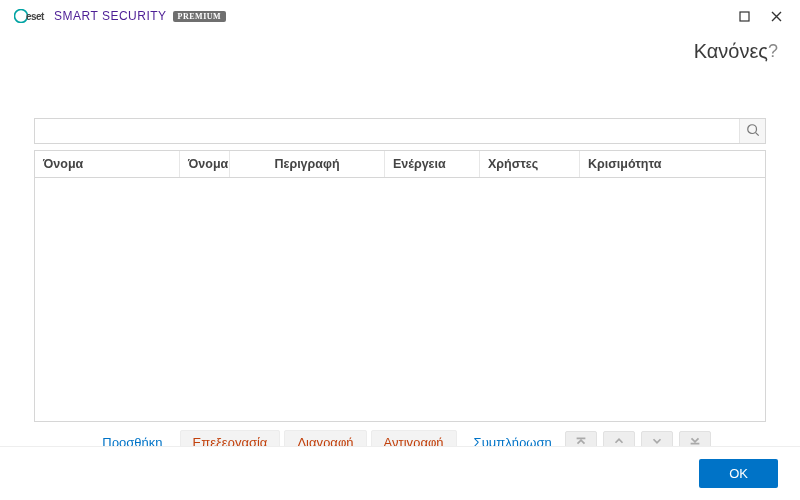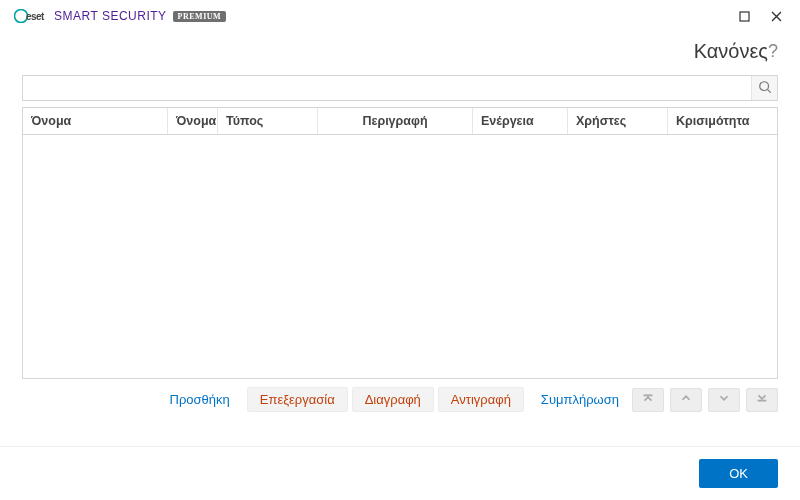--- a/index.html
+++ b/index.html
@@ -11,40 +11,40 @@
 .brand-text { font-size: 12px; letter-spacing: 0.5px; color: #4c1d95; }
 .brand-badge { background: #6f6f6f; color: #fff; font-size: 8px; padding: 1px 5px; border-radius: 2px; letter-spacing: 0.5px; font-weight: 600; font-family: Liberation Serif, serif; }
 .win-controls { display: flex; align-items: center; gap: 4px; }
 .win-btn { width: 28px; height: 22px; display: flex; align-items: center; justify-content: center; cursor: pointer; }
 .win-btn svg { width: 11px; height: 11px; }
 
 .header { display: flex; align-items: center; justify-content: flex-end; padding: 10px 22px 12px 22px; }
 .header h1 { font-size: 20px; font-weight: 400; color: #3a3a3a; }
 .help-icon { color: #888; font-size: 18px; cursor: pointer; }
 
-.content { padding: 0 22px; }
+.content { padding: 0 34px; margin-top: 43px; }
 
 .search-row { position: relative; margin-bottom: 6px; }
 .search-input { width: 100%; height: 26px; border: 1px solid #d6d6d6; padding: 2px 30px 2px 6px; font-size: 13px; outline: none; }
 .search-btn { position: absolute; right: 1px; top: 1px; width: 26px; height: 24px; border: none; background: #f6f6f6; display: flex; align-items: center; justify-content: center; cursor: pointer; border-left: 1px solid #e4e4e4; }
 .search-btn svg { width: 14px; height: 14px; stroke: #666; }
 
 .table-wrap { border: 1px solid #d6d6d6; height: 272px; background: #fff; overflow: hidden; }
 .thead { display: flex; border-bottom: 1px solid #d6d6d6; background: #fff; font-size: 12.5px; color: #444; font-weight: 600; }
 .th { padding: 6px 8px; border-right: 1px solid #e7e7e7; white-space: nowrap; overflow: hidden; }
 .th:last-child { border-right: none; }
 .th.name { width: 145px; }
 .th.active { width: 50px; }
 .th.type { width: 100px; }
 .th.desc { width: 155px; text-align: center; }
 .th.action { width: 95px; }
 .th.users { width: 100px; }
 .th.severity { flex: 1; }
 
-.action-row { display: flex; align-items: center; justify-content: flex-end; padding: 8px 0 6px 0; }
+.action-row { display: flex; align-items: center; justify-content: center; padding: 8px 0 6px 0; }
 .action-left { display: flex; gap: 4px; }
 .action-right { display: flex; gap: 6px; }
 .btn-txt { padding: 4px 12px; font-size: 13px; border: 1px solid transparent; border-radius: 2px; cursor: pointer; background: transparent; }
 .btn-txt.enabled { color: #0073c7; }
 .btn-txt.disabled { color: #c2410c; background: #f3f3f3; cursor: default; border-color: #ececec; }
 .btn-icon { width: 32px; height: 24px; background: #eeeeee; border: 1px solid #e1e1e1; border-radius: 2px; display: flex; align-items: center; justify-content: center; cursor: default; }
 .btn-icon svg { width: 14px; height: 14px; stroke: #a9a9a9; fill: none; stroke-width: 2; }
 
 .footer { position: absolute; bottom: 0; left: 0; right: 0; height: 54px; display: flex; align-items: center; justify-content: flex-end; padding: 4px 22px; gap: 10px; border-top: 1px solid #eee; background: #fff; }
 .btn-primary { background: #0073c7; color: #fff; border: none; padding: 7px 30px; font-size: 13px; border-radius: 2px; cursor: pointer; }
@@ -97,21 +97,20 @@
             <path d="M11 11 L14.5 14.5" stroke="#777" stroke-width="1.4"></path>
           </svg>
       </span>
     </button>
   </div>
 
   <div class="table-wrap">
     <div class="thead">
       <div class="th name">Όνομα</div>
       <div class="th active">Όνομα</div>
-      <div class="th type">Τύπος</div>
       <div class="th desc">Περιγραφή</div>
       <div class="th action">Ενέργεια</div>
       <div class="th users">Χρήστες</div>
       <div class="th severity">Κρισιμότητα</div>
     </div>
     <div></div>
   </div>
 
   <div class="action-row">
     <div class="action-left">

